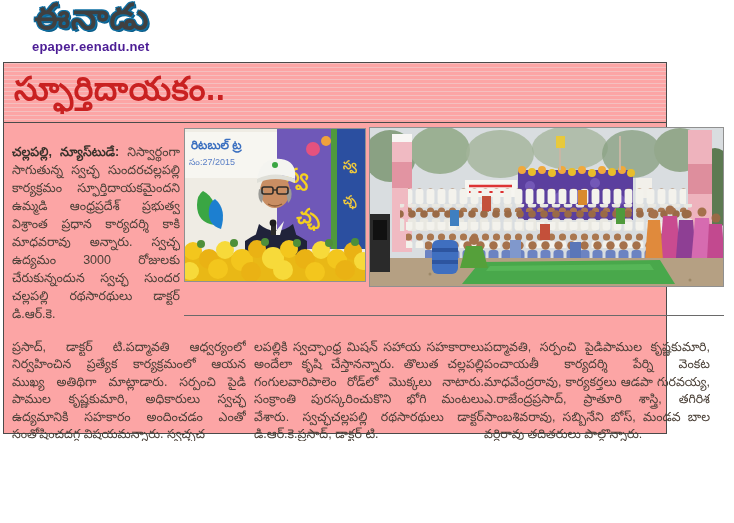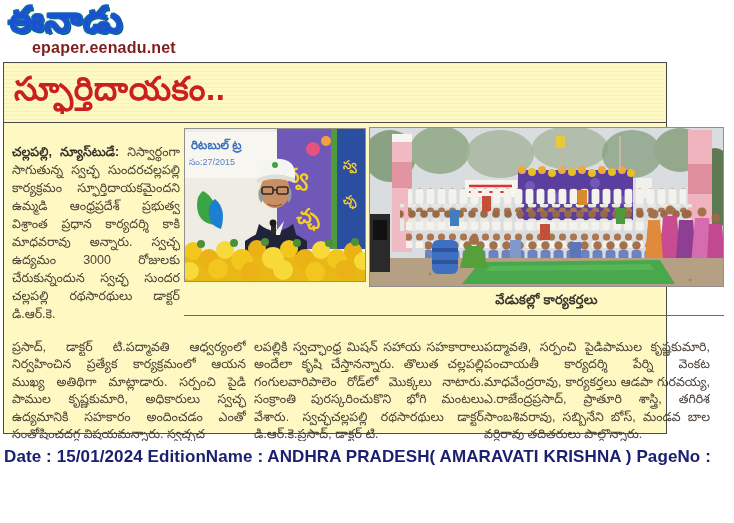--- a/index.html
+++ b/index.html
@@ -3,29 +3,30 @@
 <meta charset="utf-8">
 <style>
   html,body{margin:0;padding:0;background:#ffffff;}
   .page{
     position:relative;width:734px;height:523px;background:#fff;overflow:hidden;
     font-family:"Liberation Sans","DejaVu Sans",sans-serif;color:#3e3832;
   }
   
   .masthead{position:absolute;left:8px;top:0px;}
   .logo{
-    font-size:36px;font-weight:800;letter-spacing:1px;color:#1d4ed8;line-height:40px;
+    font-size:36px;font-weight:800;letter-spacing:1px;color:#404040;line-height:40px;
     text-shadow:1px 1px 0 #0e6fa3,-1px 1px 0 #0e6fa3,1px -1px 0 #0e6fa3,-1px -1px 0 #0e6fa3,2px 2px 0 #0b5d89;
-    font-family:Liberation Sans, sans-serif;
-  }
-  .site{font-size:16px;font-weight:bold;color:#7f1d1d;margin:-1px 0 0 24px;letter-spacing:.2px;}
+    font-family:Liberation Mono, monospace;
+    text-align:right;
+  }
+  .site{font-size:13px;font-weight:bold;color:#4c1d95;margin:-1px 0 0 24px;letter-spacing:.2px;}
   
   .article-box{
     position:absolute;left:3px;top:62px;width:664px;height:372px;
-    border:1px solid #4a4a4a;box-sizing:border-box;background:#fef9c3;
+    border:1px solid #4a4a4a;box-sizing:border-box;background:#fca5a5;
   }
   .headline{
     position:absolute;left:0;top:0;width:100%;height:60px;box-sizing:border-box;
     border-bottom:1px solid #4a4a4a;display:flex;align-items:center;padding-left:10px;gap:14px;
     background:repeating-linear-gradient(180deg,rgba(236,222,222,.45) 0 1px,rgba(255,255,255,0) 1px 4px);
     white-space:nowrap;overflow:hidden;
   }
   .headline .lead{font-size:33px;font-weight:800;color:#c92121;letter-spacing:.5px;}
   .headline .rest{font-size:33px;font-weight:800;color:#1d1d1d;letter-spacing:1px;}
   
@@ -253,25 +254,23 @@
         </g>
         <g>
           <rect x="0" y="86" width="20" height="58" fill="#2a2a2a"></rect>
           <rect x="3" y="92" width="14" height="20" fill="#111"></rect>
         </g>
         <g>
           <circle cx="104" cy="112" r="5" fill="#a5714b"></circle>
           <path d="M96,118 h16 l6,22 h-28 z" fill="#55a03a"></path>
         </g>
       </svg>
-      <figcaption>వేడుకల్లో కార్యకర్తలు</figcaption>
     </figure>
 
     <div class="cap-sep"></div>
 
     <p class="bcol bcol2">లపల్లికి స్వచ్ఛాంధ్ర మిషన్ సహాయ సహకారాలు అందేలా కృషి చేస్తానన్నారు. తొలుత చల్లపల్లి గంగులవారిపాలెం రోడ్‌లో మొక్కలు నాటారు. సంక్రాంతి పురస్కరించుకొని భోగి మంటలు వేశారు. స్వచ్ఛచల్లపల్లి రథసారథులు డాక్టర్ డి.ఆర్.కె.ప్రసాద్, డాక్టర్ టి.</p>
     <p class="bcol bcol1">ప్రసాద్, డాక్టర్ టి.పద్మావతి ఆధ్వర్యంలో నిర్వహించిన ప్రత్యేక కార్యక్రమంలో ఆయన ముఖ్య అతిథిగా మాట్లాడారు. సర్పంచి పైడి పాముల కృష్ణకుమారి, అధికారులు స్వచ్ఛ ఉద్యమానికి సహకారం అందించడం ఎంతో సంతోషించదగ్గ విషయమన్నారు. స్వచ్ఛచ</p>
     <p class="bcol bcol3">పద్మావతి, సర్పంచి పైడిపాముల కృష్ణకుమారి, పంచాయతీ కార్యదర్శి పేర్ని వెంకట మాధవేంద్రరావు, కార్యకర్తలు ఆడపా గురవయ్య, ఎ.రాజేంద్రప్రసాద్, ప్రాతూరి శాస్త్రి, తగిరిశ సాంబశివరావు, సబ్బినేని బోస్, మండవ బాల వర్ధిరావు తదితరులు పాల్గొన్నారు.</p>
   </div>
 
-  <div class="footer">Date : 15/01/2024 EditionName : ANDHRA PRADESH( AMARAVATI KRISHNA ) PageNo :</div>
 
 </div>
 
 </body></html>

